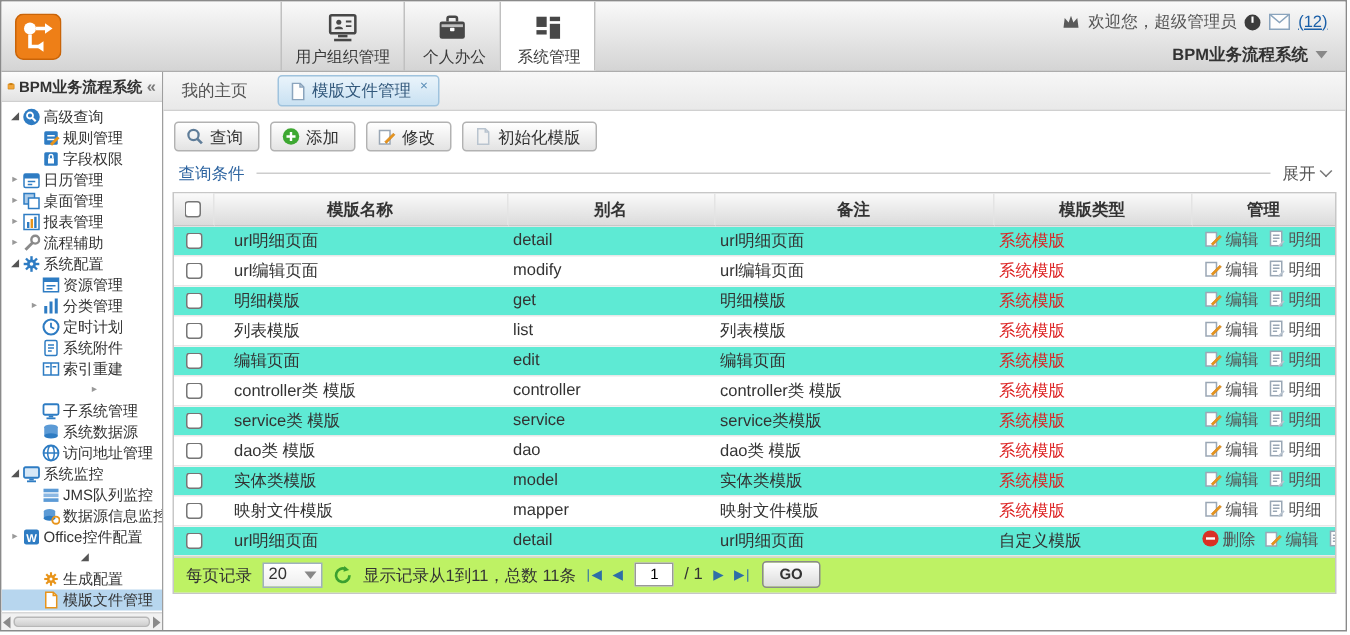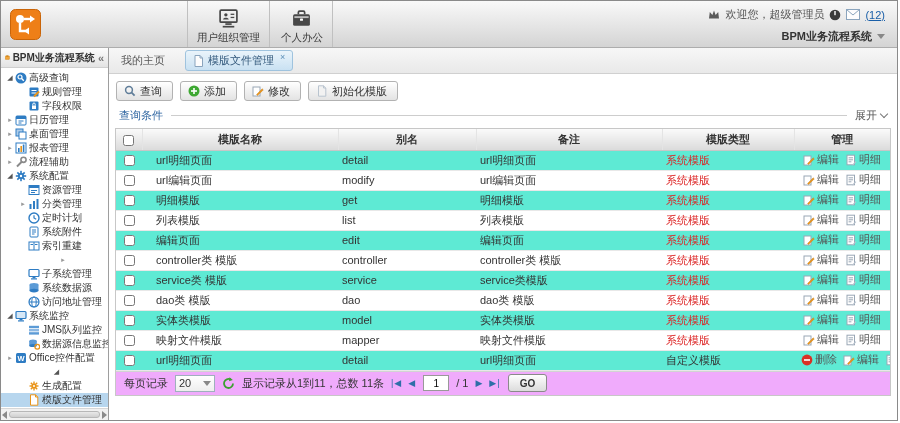--- a/index.html
+++ b/index.html
@@ -69,21 +69,21 @@
   tbody td{height:20px;padding:0 4px;border-bottom:1px solid #e8e8e8;font-size:11px;overflow:hidden;white-space:nowrap;}
   tbody tr.odd{background:#5eead4;}
   td.c, th.c{text-align:center;}
   .type-red{color:#dd2222;cursor:pointer;}
   .type-plain{color:#333;}
   .acts{text-align:center;}
   .act-link{display:inline-flex;align-items:center;gap:2px;color:#555;cursor:pointer;margin:0 3px;}
   input[type=checkbox]{width:11px;height:11px;margin:0;vertical-align:middle;}
 
   
-  .pager{height:24px;background:#f0abfc;border-top:1px solid #d3d3d3;display:flex;align-items:center;padding:0 8px;gap:7px;color:#333;}
+  .pager{height:24px;background:#bef264;border-top:1px solid #d3d3d3;display:flex;align-items:center;padding:0 8px;gap:7px;color:#333;}
   .sel{width:40px;height:17px;border:1px solid #9fb0bd;background:linear-gradient(#fff,#eee);display:flex;align-items:center;justify-content:space-between;padding:0 3px;cursor:pointer;}
   .pg-arrows{color:#2e6ea8;font-size:9px;letter-spacing:1px;display:flex;gap:6px;}
   .pg-arrows span{cursor:pointer;}
   .pg-input{width:26px;height:16px;border:1px solid #999;text-align:center;font-size:10px;padding:0;background:#fff;}
   .go-btn{height:18px;padding:0 11px;border:1px solid #8a8a8a;border-radius:3px;background:linear-gradient(#fefefe,#dcdcdc);font-weight:bold;font-size:10px;cursor:pointer;color:#333;}
   .refresh{cursor:pointer;display:inline-flex;}
 </style>
 </head>
 <body>
 
@@ -118,20 +118,31 @@
         <div class="nav-item">
           <span class="nav-icon">
             <svg width="21" height="21" viewBox="0 0 20 20">
               <path d="M7 6 V4.2 a1.2 1.2 0 0 1 1.2-1.2 h3.6 a1.2 1.2 0 0 1 1.2 1.2 V6" fill="none" stroke="#474747" stroke-width="1.6"></path>
               <rect x="2" y="6" width="16" height="11" rx="1.5" fill="#474747"></rect>
               <rect x="3.2" y="7.8" width="13.6" height="1.8" fill="#fff" opacity="0.65"></rect>
               <rect x="8.6" y="10" width="2.8" height="2.2" rx="0.5" fill="#fff"></rect>
             </svg>
           </span>
           <div class="nav-label">个人办公</div>
+        </div>
+        <div class="nav-item active">
+          <span class="nav-icon">
+            <svg width="21" height="21" viewBox="0 0 20 20">
+              <rect x="2.5" y="3" width="6.5" height="6.5" fill="#474747"></rect>
+              <rect x="11" y="3" width="6.5" height="2.8" fill="#474747"></rect>
+              <rect x="11" y="7.5" width="6.5" height="9.5" fill="#474747"></rect>
+              <rect x="2.5" y="11.5" width="6.5" height="2.8" fill="#474747"></rect>
+            </svg>
+          </span>
+          <div class="nav-label">系统管理</div>
         </div>
       </div>
     <div class="hdr-right">
       <div class="welcome-row">
         <svg width="12" height="11" viewBox="0 0 12 11">
             <path d="M1 9.5 L1.8 3 L4.4 6 L6 1.5 L7.6 6 L10.2 3 L11 9.5 Z" fill="#5a5a5a"></path>
           </svg>
         <span>欢迎您，超级管理员</span>
         <svg width="12" height="12" viewBox="0 0 12 12">
             <circle cx="6" cy="6" r="5.3" fill="#3c3c3c"></circle>

